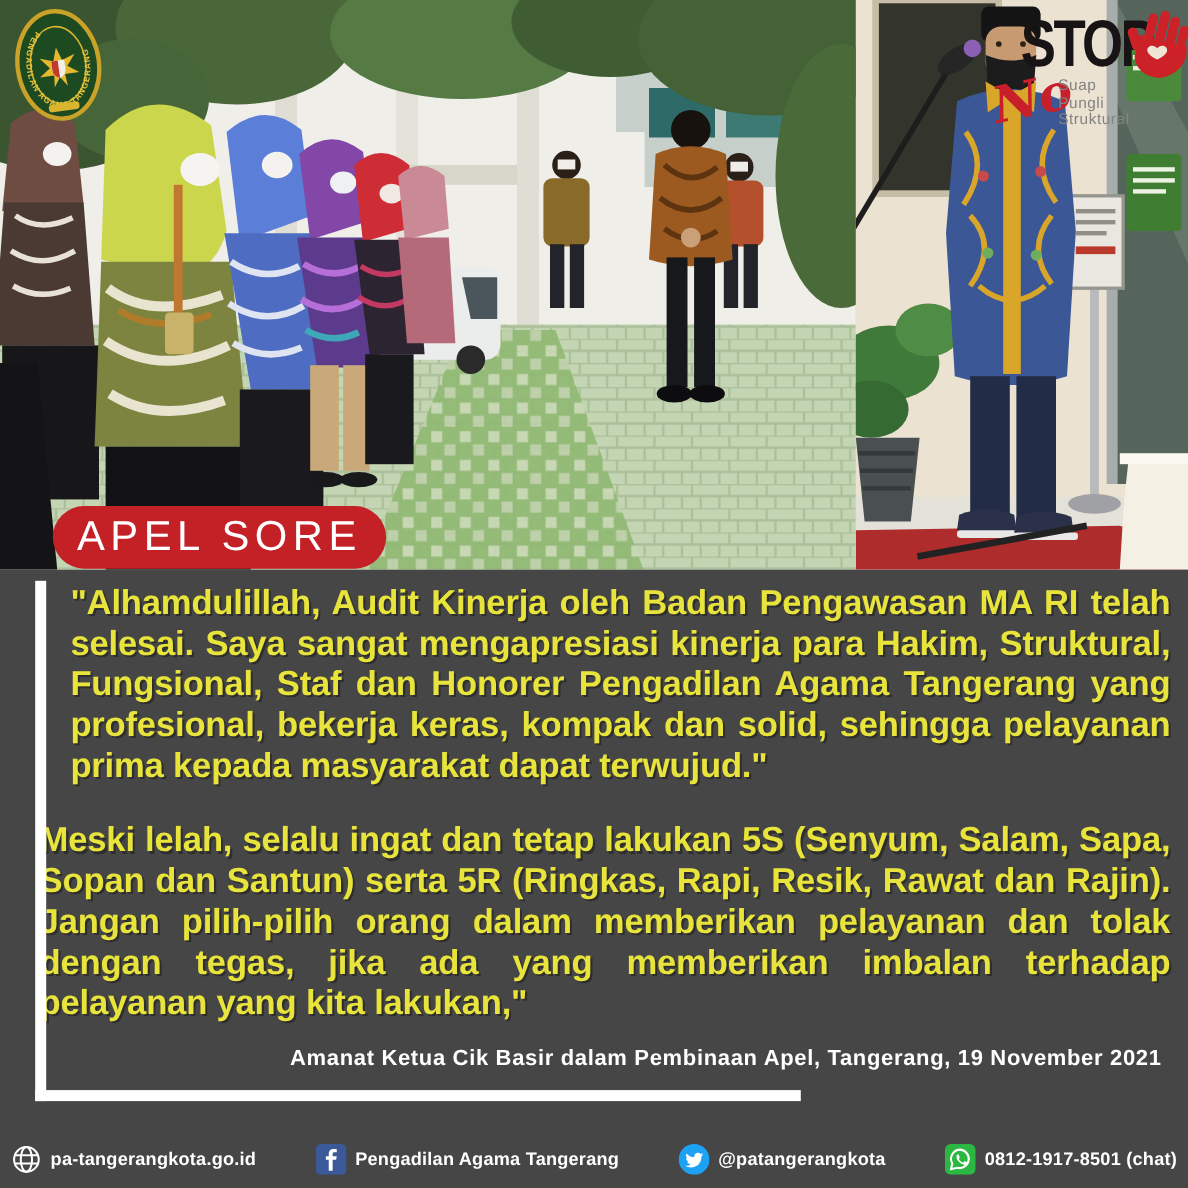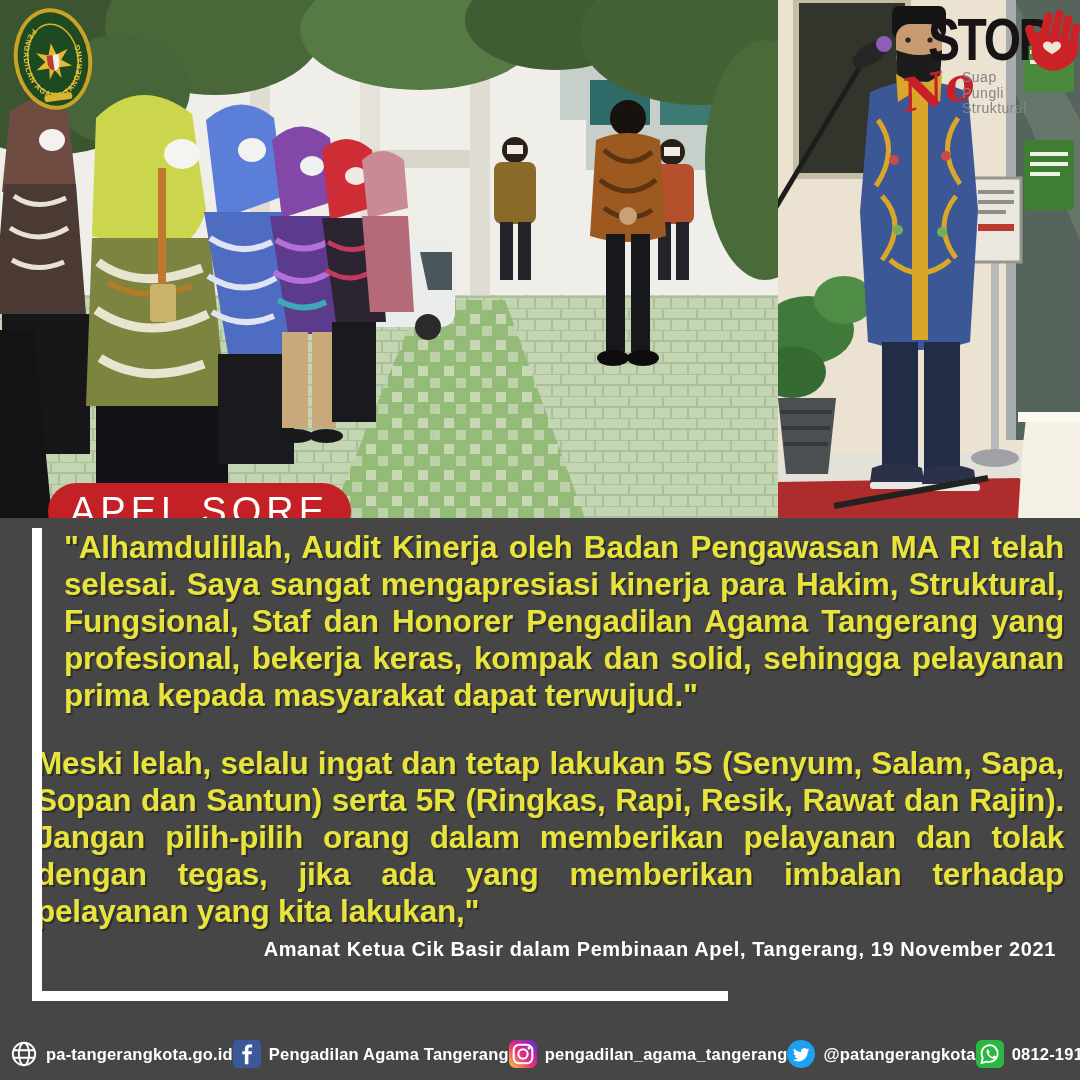--- a/index.html
+++ b/index.html
@@ -22,34 +22,34 @@
   .stop-logo{position:absolute;left:918px;top:10px;width:164px;height:110px;}
   .stop-word{position:absolute;left:10px;top:0;font-size:60px;font-weight:bold;color:#181314;
              letter-spacing:-3px;transform:scaleX(.80);transform-origin:left top;line-height:1;}
   .stop-hand{position:absolute;left:100px;top:-2px;}
   .stop-no{position:absolute;left:-16px;top:56px;font-family:"DejaVu Serif",serif;font-style:italic;
            font-weight:bold;font-size:46px;color:#c8202b;transform:rotate(-12deg);line-height:1;}
   .stop-lines{position:absolute;left:44px;top:60px;font-size:14px;font-weight:normal;color:#848484;
               line-height:15.5px;letter-spacing:.5px;}
 
   
-  .badge{position:absolute;left:48px;top:483px;width:303px;height:57px;border-radius:29px;
+  .badge{position:absolute;left:48px;top:460px;width:303px;height:57px;border-radius:29px;
          background:#c42127;color:#fff;display:flex;align-items:center;justify-content:center;
          font-size:38px;letter-spacing:5px;}
 
   
   .quote-section{position:absolute;top:518px;left:0;width:1080px;height:562px;background:#464646;}
   .bracket-v{position:absolute;left:32px;top:10px;width:10px;height:473px;background:#fff;}
   .bracket-h{position:absolute;left:32px;top:473px;width:696px;height:10px;background:#fff;}
   .q{margin:0;padding:0 16px 0 64px;color:#e8e43c;font-weight:bold;font-size:31.5px;
      line-height:37px;text-align:justify;letter-spacing:-.2px;
      text-shadow:2px 2px 0 rgba(42,42,42,.85);}
   .q1{padding-top:11px;}
   .q2{padding-top:31px;padding-left:36px;}
-  .attribution{margin-top:8px;text-align:right;padding-right:24px;color:#fff;font-weight:bold;
+  .attribution{margin-top:21px;text-align:right;padding-right:24px;color:#fff;font-weight:bold;
                font-size:20px;letter-spacing:.6px;}
 
   
   .footer{position:absolute;left:0;right:0;bottom:12px;display:flex;justify-content:space-between;
           align-items:center;padding:0 10px;}
   .f-item{display:flex;align-items:center;gap:8px;color:#fff;font-weight:bold;font-size:16.5px;
           letter-spacing:.2px;white-space:nowrap;}
   .f-item svg{flex:0 0 auto;display:block;}
 </style>
 </head>
@@ -311,36 +311,20 @@
       </div>
 
       <div class="f-item">
         <svg width="28" height="28" viewBox="0 0 30 30">
           <rect width="30" height="30" rx="5" fill="#3b5998"></rect>
           <path d="M20.5 8h-2.8c-.6 0-1.2.7-1.2 1.4V12h4l-.6 3.4h-3.4V26h-3.8V15.4H9.9V12h2.8V9.5c0-2.9 1.8-4.7 4.5-4.7h3.3z" fill="#fff"></path>
         </svg>
         <span>Pengadilan Agama Tangerang</span>
       </div>
 
-      <div class="f-item">
-        <svg width="28" height="28" viewBox="0 0 30 30">
-          <defs>
-            <linearGradient id="iggrad" x1="0" y1="1" x2="1" y2="0">
-              <stop offset="0" stop-color="#f9ce34"></stop>
-              <stop offset=".45" stop-color="#ee2a7b"></stop>
-              <stop offset="1" stop-color="#6228d7"></stop>
-            </linearGradient>
-          </defs>
-          <rect width="30" height="30" rx="7" fill="url(#iggrad)"></rect>
-          <rect x="5" y="5" width="20" height="20" rx="6" fill="none" stroke="#fff" stroke-width="2.2"></rect>
-          <circle cx="15" cy="15" r="5" fill="none" stroke="#fff" stroke-width="2.2"></circle>
-          <circle cx="21.5" cy="8.5" r="1.7" fill="#fff"></circle>
-        </svg>
-        <span>pengadilan_agama_tangerang</span>
-      </div>
 
       <div class="f-item">
         <svg width="28" height="28" viewBox="0 0 30 30">
           <circle cx="15" cy="15" r="15" fill="#1da1f2"></circle>
           <path d="M24 10.3c-.7.3-1.4.5-2.1.6.8-.5 1.3-1.2 1.6-2.1-.7.4-1.5.7-2.3.9A3.6 3.6 0 0 0 15 12.2c0 .3 0 .6.1.8-3-.2-5.7-1.6-7.5-3.8-.3.5-.5 1.2-.5 1.8 0 1.3.6 2.4 1.6 3-.6 0-1.1-.2-1.6-.4v.1c0 1.7 1.2 3.2 2.9 3.5-.3.1-.6.1-1 .1l-.7-.1c.5 1.4 1.8 2.5 3.4 2.5a7.3 7.3 0 0 1-4.5 1.5h-.9A10.3 10.3 0 0 0 11.9 23c6.7 0 10.3-5.5 10.3-10.3v-.5c.7-.5 1.3-1.2 1.8-1.9z" fill="#fff"></path>
         </svg>
         <span>@patangerangkota</span>
       </div>
 
       <div class="f-item">

